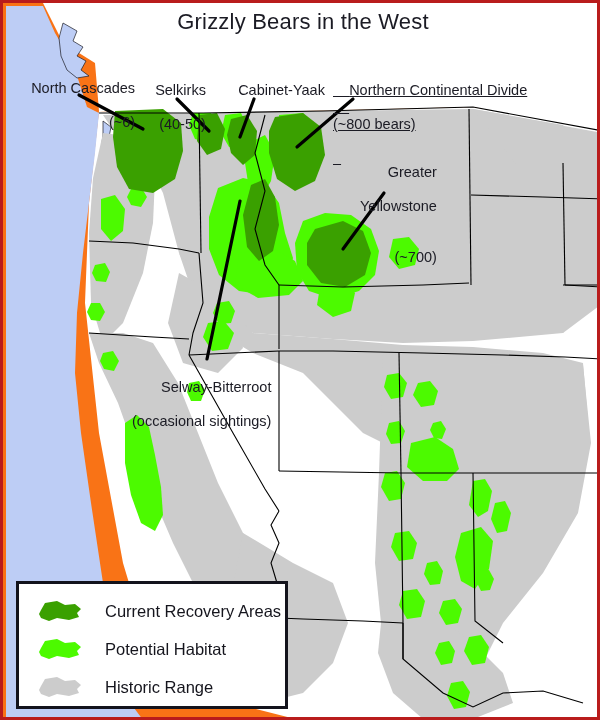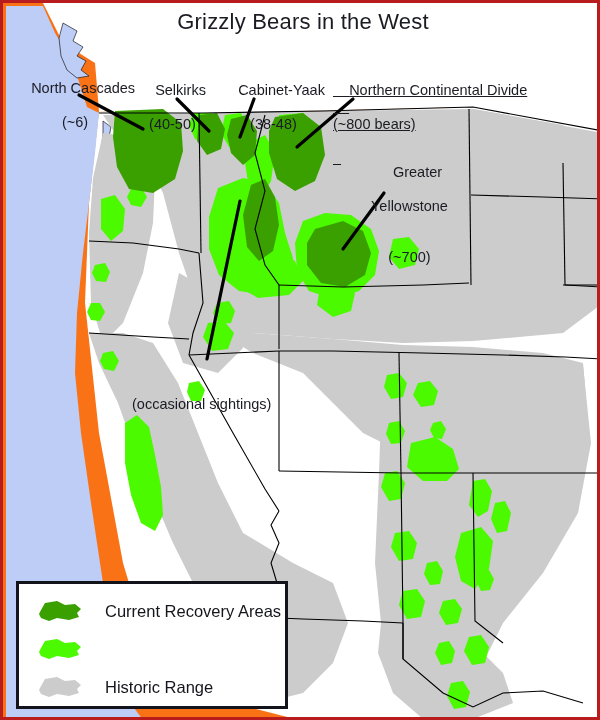--- a/index.html
+++ b/index.html
@@ -28,27 +28,27 @@
 
   
   .callout{
     position:absolute;
     font-size:14.5px;line-height:17px;
     color:#1b1b24;
     white-space:pre;
     pointer-events:none;
   }
   .callout .l2{display:block;}
-  .ctr{text-align:center;}
+  .ctr{text-align:right;}
 
   #c-north-cascades{left:12px;top:60px;}
   #c-selkirks{left:136px;top:62px;}
   #c-cabinet-yaak{left:219px;top:62px;}
   #c-ncd{left:330px;top:62px;text-decoration:underline;}
-  #c-yellowstone{left:368px;top:144px;}
+  #c-yellowstone{left:357px;top:144px;}
   #c-selway{left:129px;top:359px;}
 
   
   #legend{
     position:absolute;left:13px;top:578px;
     width:272px;height:128px;
     box-sizing:border-box;
     background:#ffffff;
     border:3px solid #13131c;
     padding:8px 0 15px 0;
@@ -279,35 +279,35 @@
     <span class="l2">(~6)</span>
   </div>
 
   <div class="callout ctr" id="c-selkirks">
     <span>Selkirks</span>
     <span class="l2">(40-50)</span>
   </div>
 
   <div class="callout ctr" id="c-cabinet-yaak">
     <span>Cabinet-Yaak</span>
-    <span class="l2">(38-48)</span>
   </div>
 
   <div class="callout" id="c-ncd">
     <span>Northern Continental Divide</span>
     <span class="l2">(~800 bears)</span>
   </div>
 
   <div class="callout ctr" id="c-yellowstone">
     <span>Greater</span>
     <span class="l2">Yellowstone</span>
     <span class="l2">(~700)</span>
   </div>
 
   <div class="callout ctr" id="c-selway">
+    <span>Selway-Bitterroot</span>
     <span class="l2">(occasional sightings)</span>
   </div>
 
   <div id="legend">
 
     <div class="legend-row">
       <span class="swatch">
         <svg viewBox="0 0 50 26">
           <path d="M 6,12 L 10,5 L 22,3 L 30,7 L 40,6 L 46,11
                    L 42,15 L 44,19 L 34,22 L 22,20 L 14,23 L 6,20 L 4,16 Z" fill="#3aa000"></path>
@@ -316,20 +316,21 @@
       <span class="legend-label">Current Recovery Areas</span>
     </div>
 
     <div class="legend-row">
       <span class="swatch">
         <svg viewBox="0 0 50 26">
           <path d="M 6,12 L 10,5 L 22,3 L 30,7 L 40,6 L 46,11
                    L 42,15 L 44,19 L 34,22 L 22,20 L 14,23 L 6,20 L 4,16 Z" fill="#4cfa00"></path>
         </svg>
       </span>
+      <span class="legend-label">Potential Habitat</span>
     </div>
 
     <div class="legend-row">
       <span class="swatch">
         <svg viewBox="0 0 50 26">
           <path d="M 6,12 L 10,5 L 22,3 L 30,7 L 40,6 L 46,11
                    L 42,15 L 44,19 L 34,22 L 22,20 L 14,23 L 6,20 L 4,16 Z" fill="#cccccc"></path>
         </svg>
       </span>
       <span class="legend-label">Historic Range</span>

